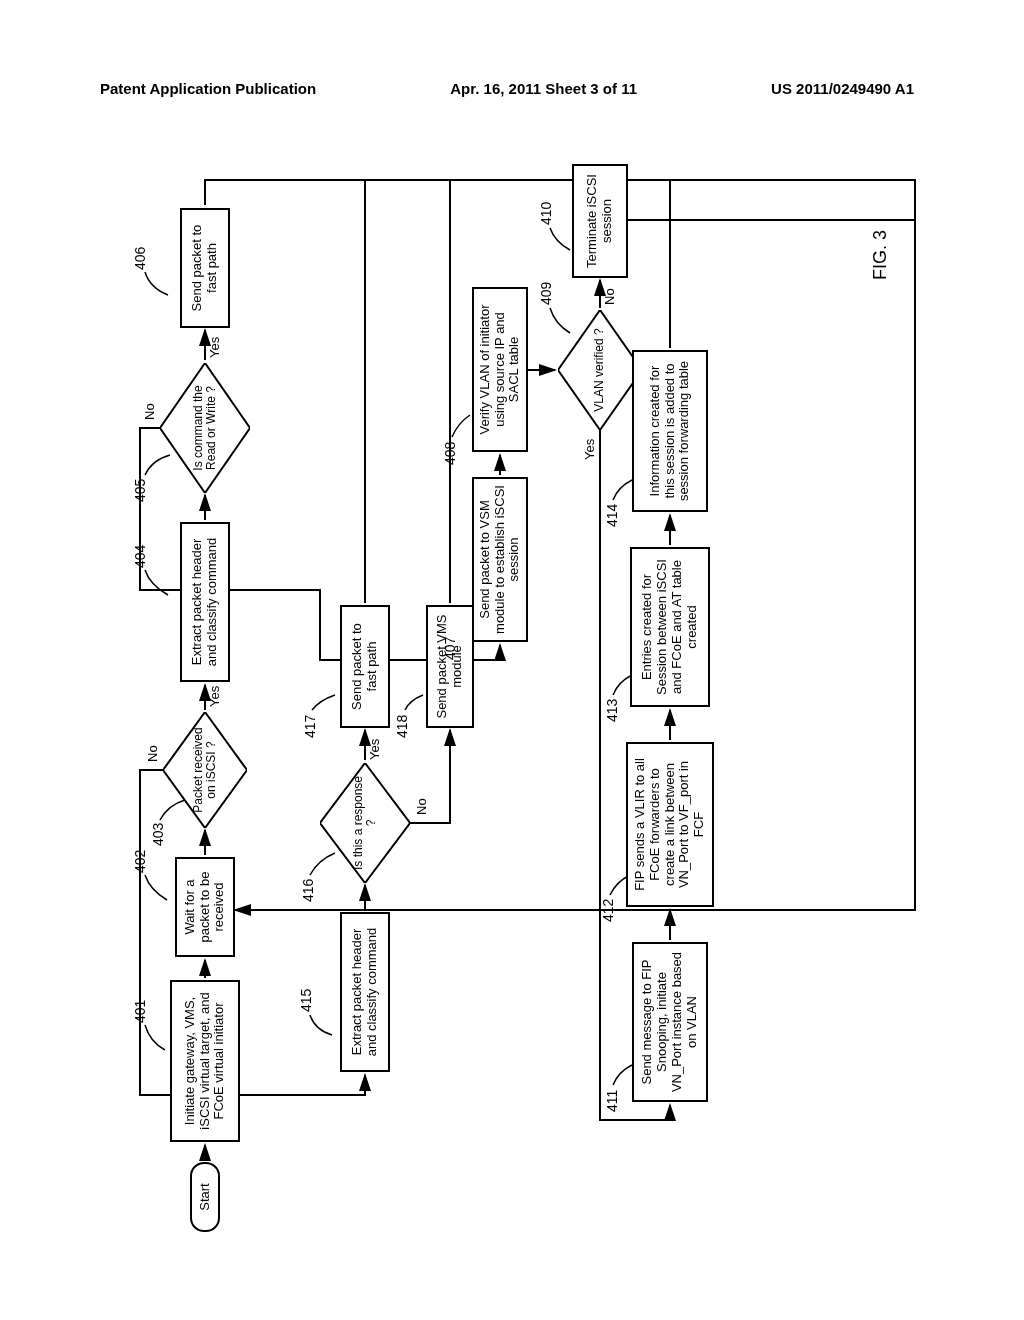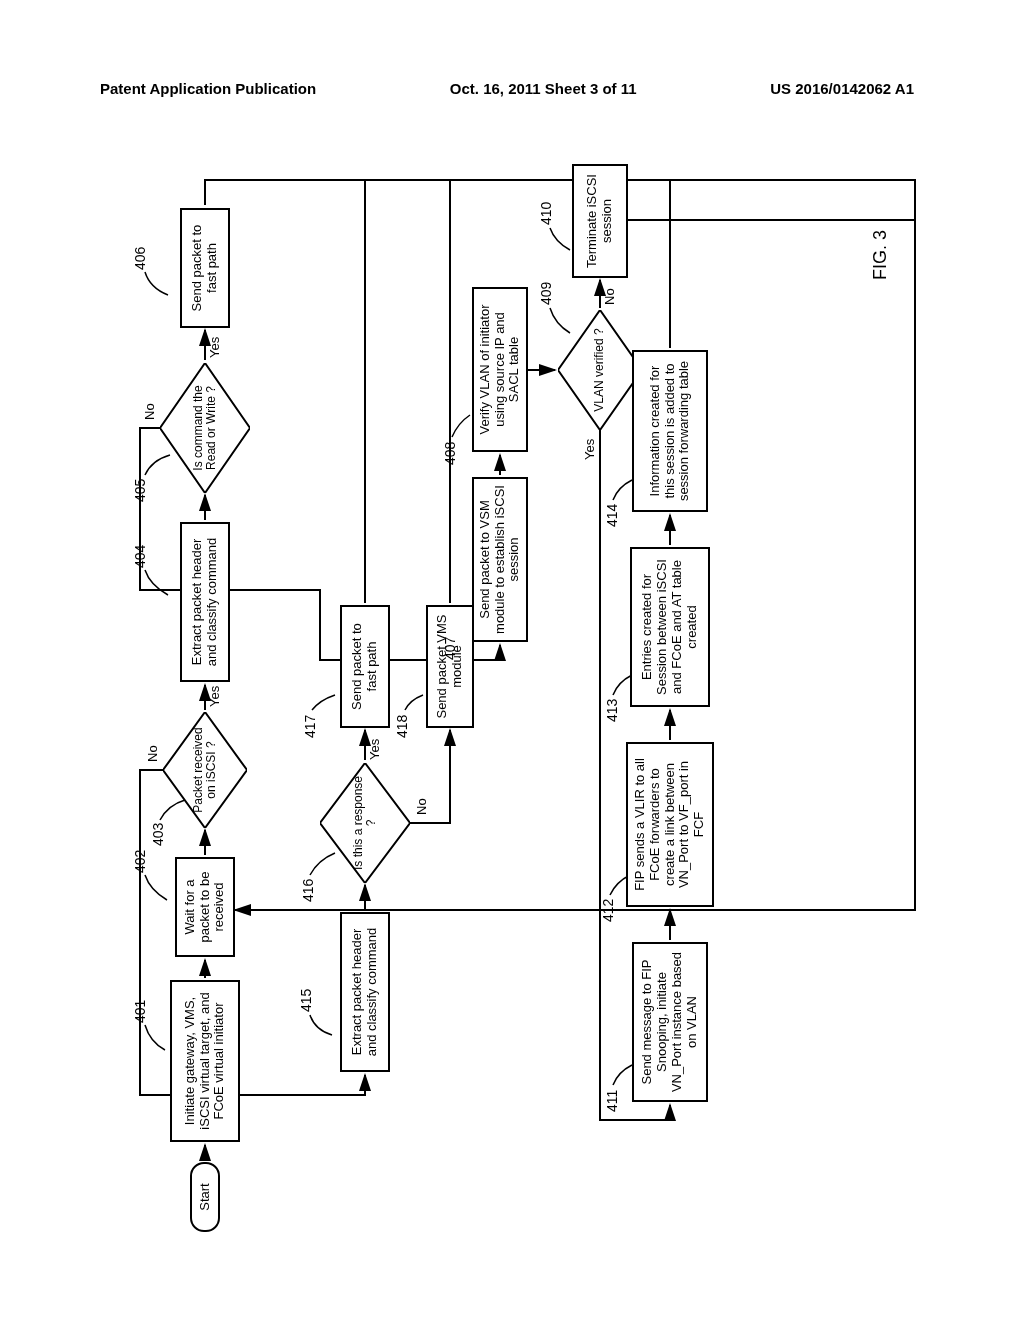--- a/index.html
+++ b/index.html
@@ -70,22 +70,22 @@
     position:absolute;
     font-size:18px;
   }
   .lines { position:absolute; left:0; top:0; }
 </style>
 </head>
 <body>
 
 <div class="header">
   <span>Patent Application Publication</span>
-  <span>Oct. 16, 2011  Sheet 3 of 11</span>
-  <span>US 2016/0142062 A1</span>
+  <span>Apr. 16, 2011  Sheet 3 of 11</span>
+  <span>US 2011/0249490 A1</span>
 </div>
 
 <div class="pageframe">
 
   <div class="rot" style="left:0; top:1040px; width:1040px; height:810px;">
 
     <svg class="lines" width="1040" height="810">
       <defs>
         <marker id="ah" markerWidth="10" markerHeight="10" refX="8" refY="3" orient="auto">
           <path d="M0,0 L9,3 L0,6 Z" fill="#000"></path>

